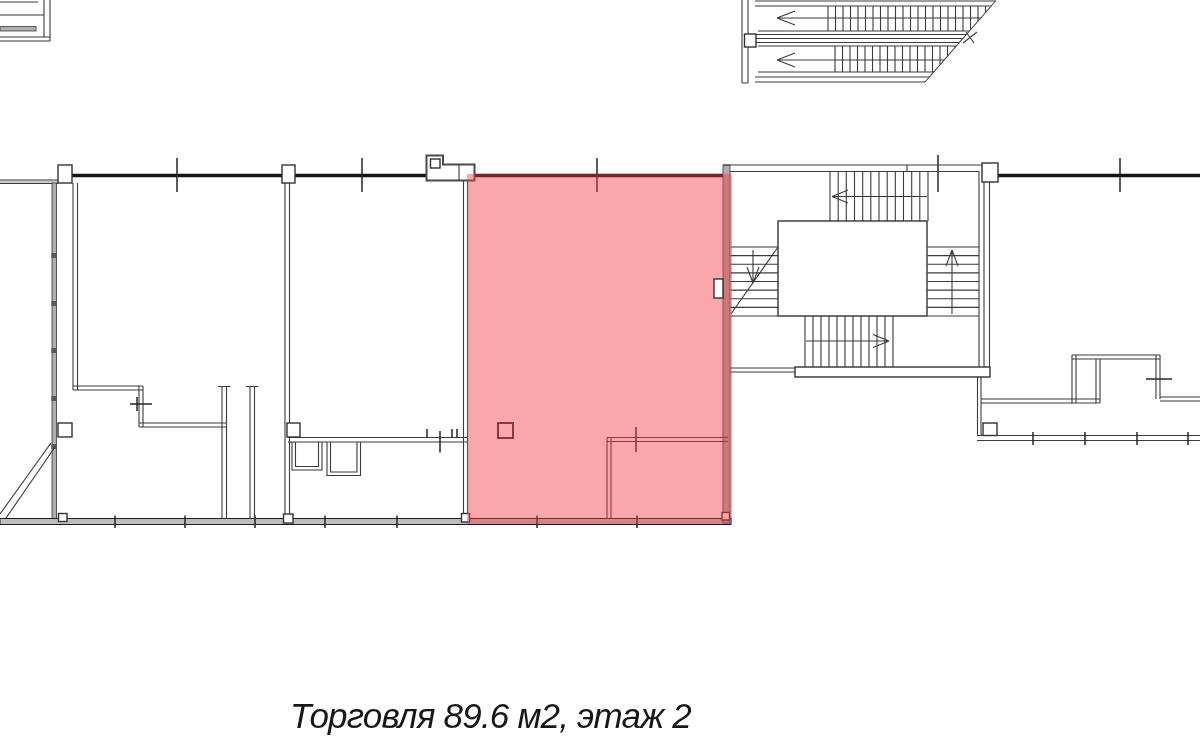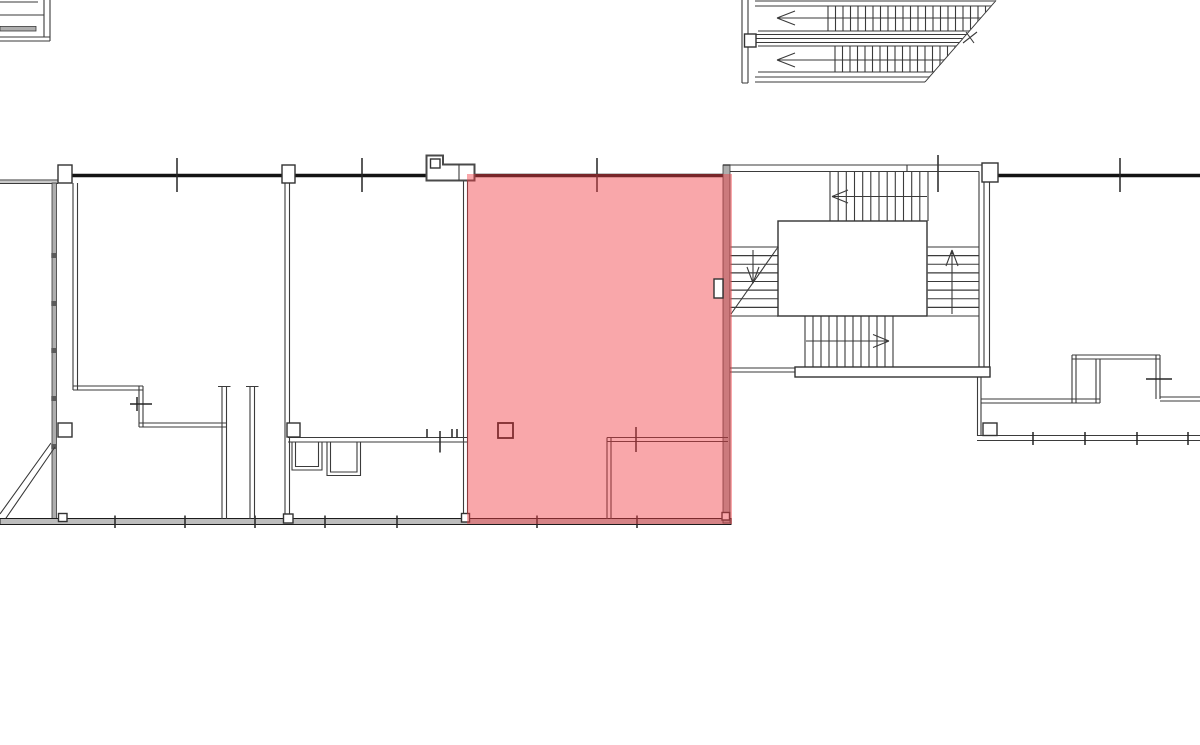--- a/index.html
+++ b/index.html
@@ -125,13 +125,14 @@
     <rect x="498" y="423" width="15" height="15" fill="none" stroke="#222" stroke-width="1.8"></rect>
     <path class="l" d="M607 437.5H728 M607 441.5H728 M607 437.5V519 M611 437.5V519"></path>
     <path class="m" d="M636 427V452"></path>
   </g>
 
   <rect x="467" y="174" width="265" height="350" fill="#f23c43" fill-opacity="0.45"></rect>
 
   <rect class="w" x="714" y="279" width="9" height="19"></rect>
 </svg>
 
+<div id="caption">Торговля 89.6 м2, этаж 2</div>
 </div>
 
 </body></html>

